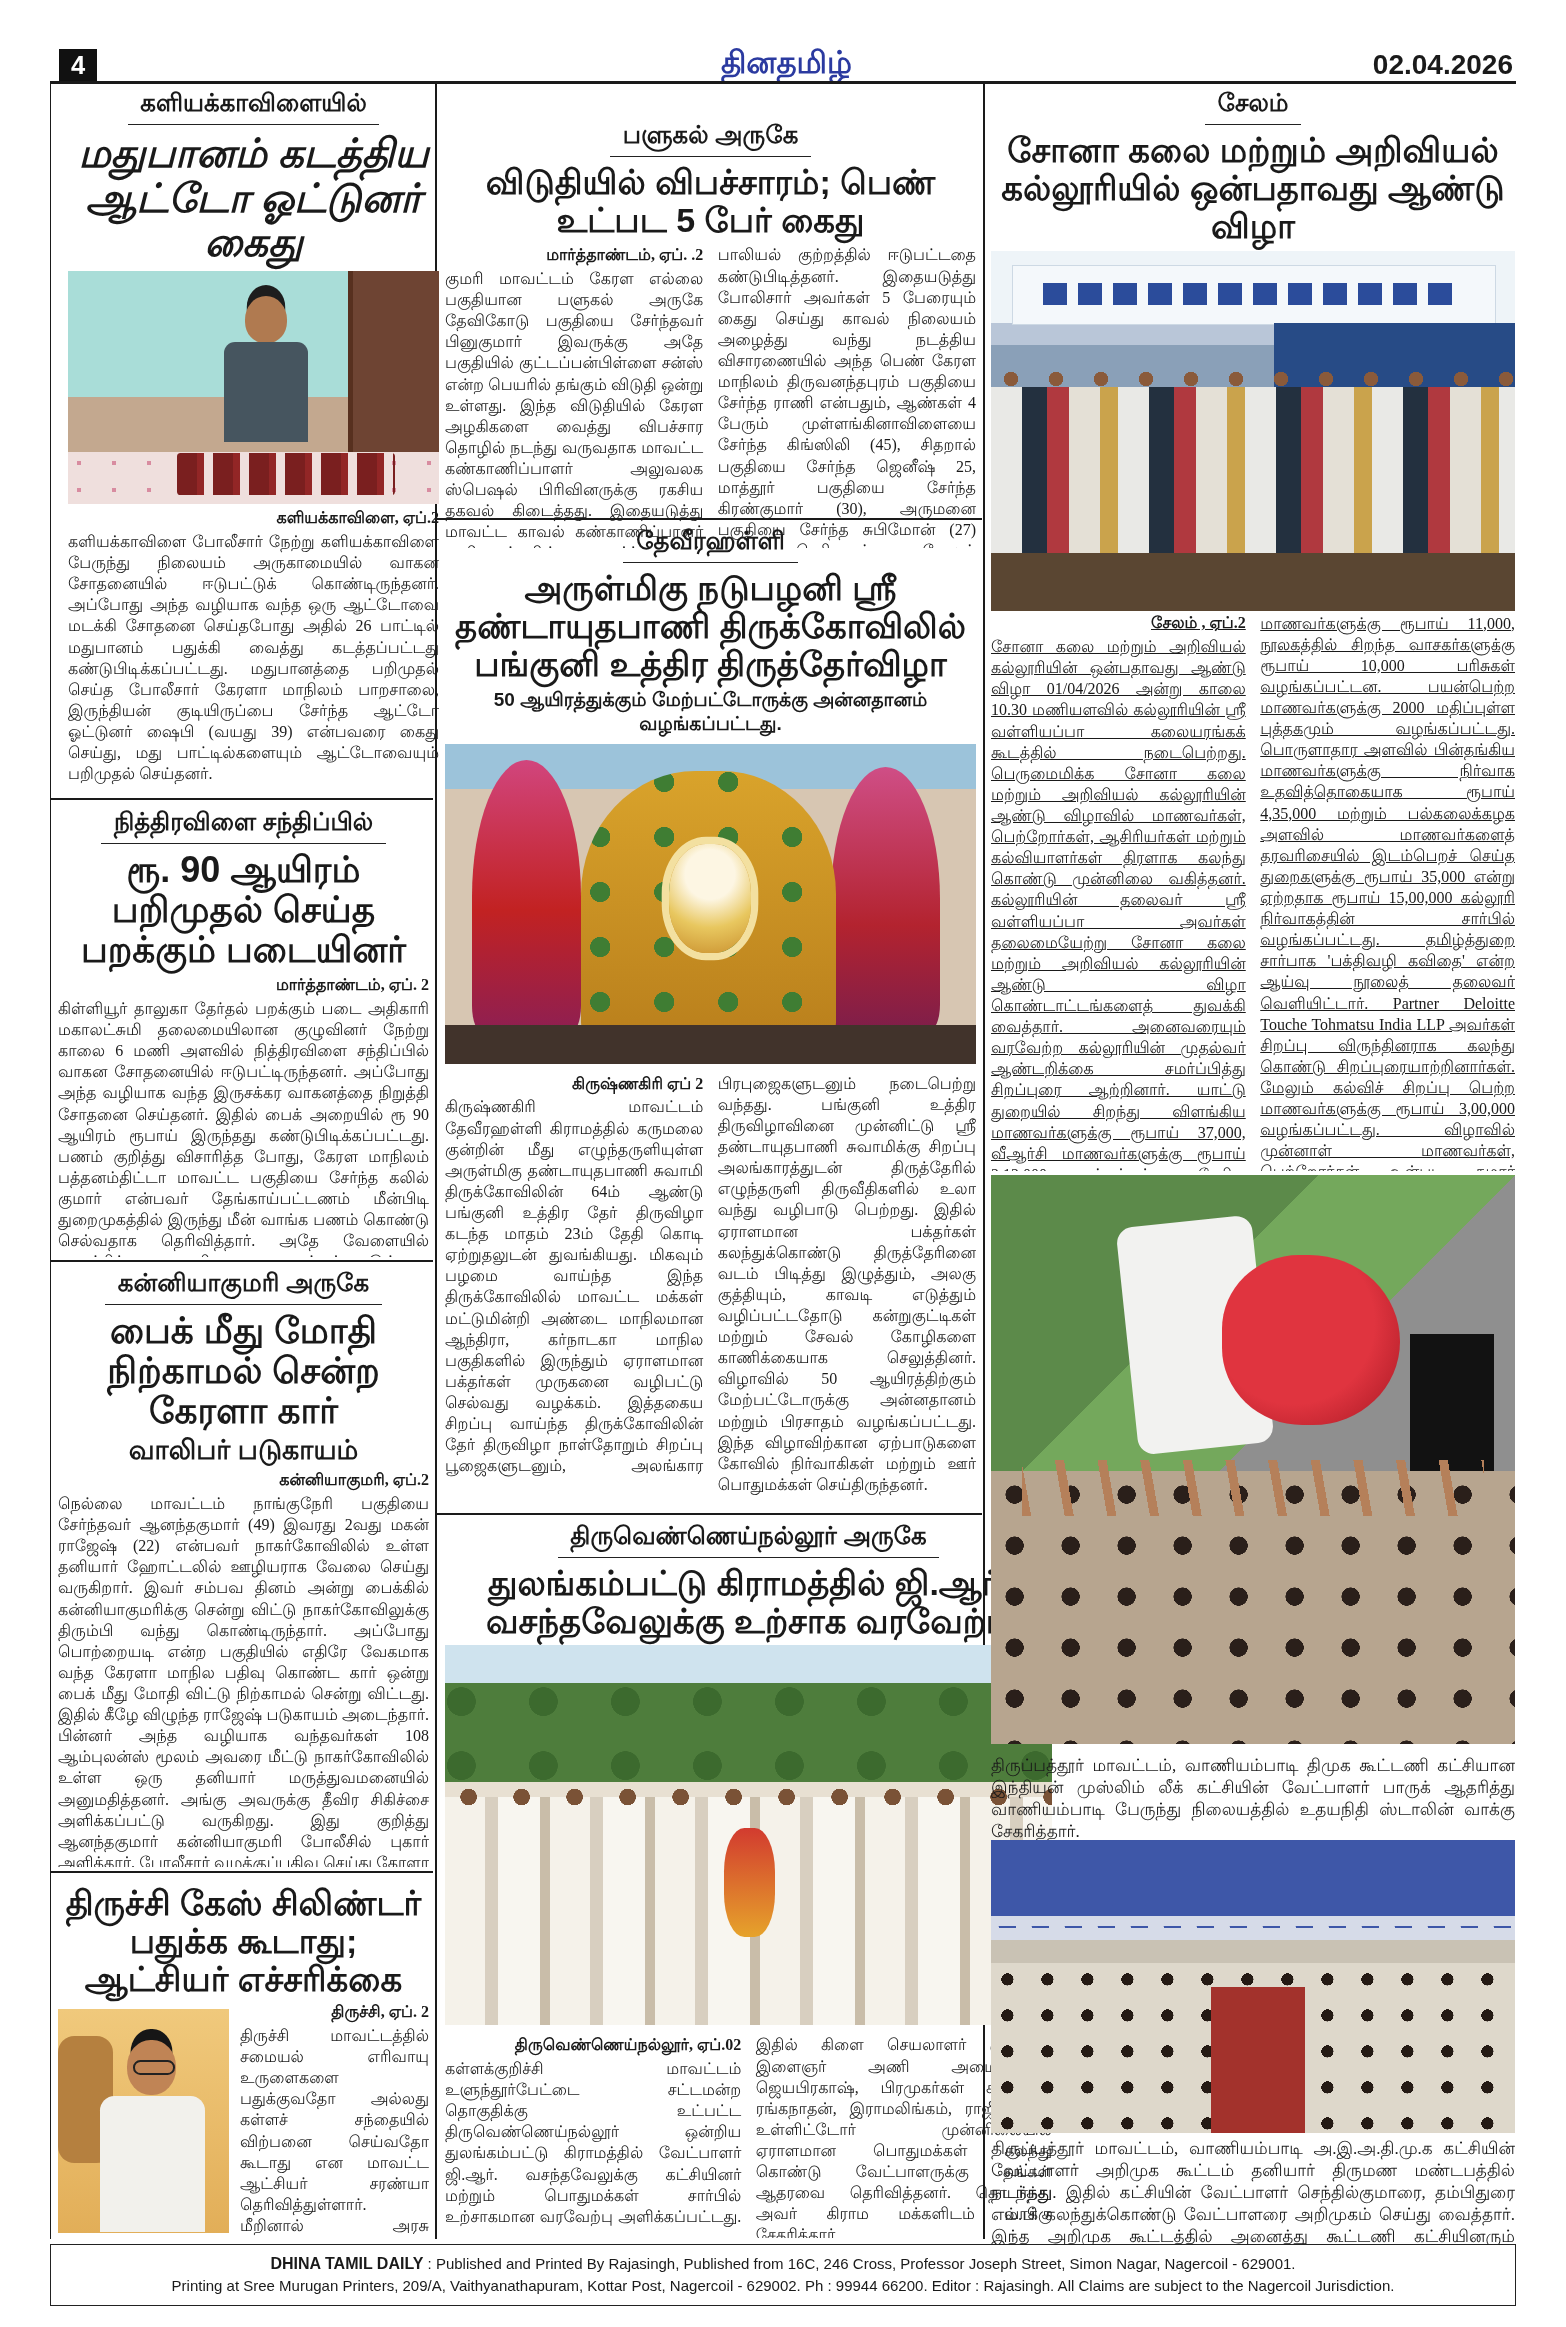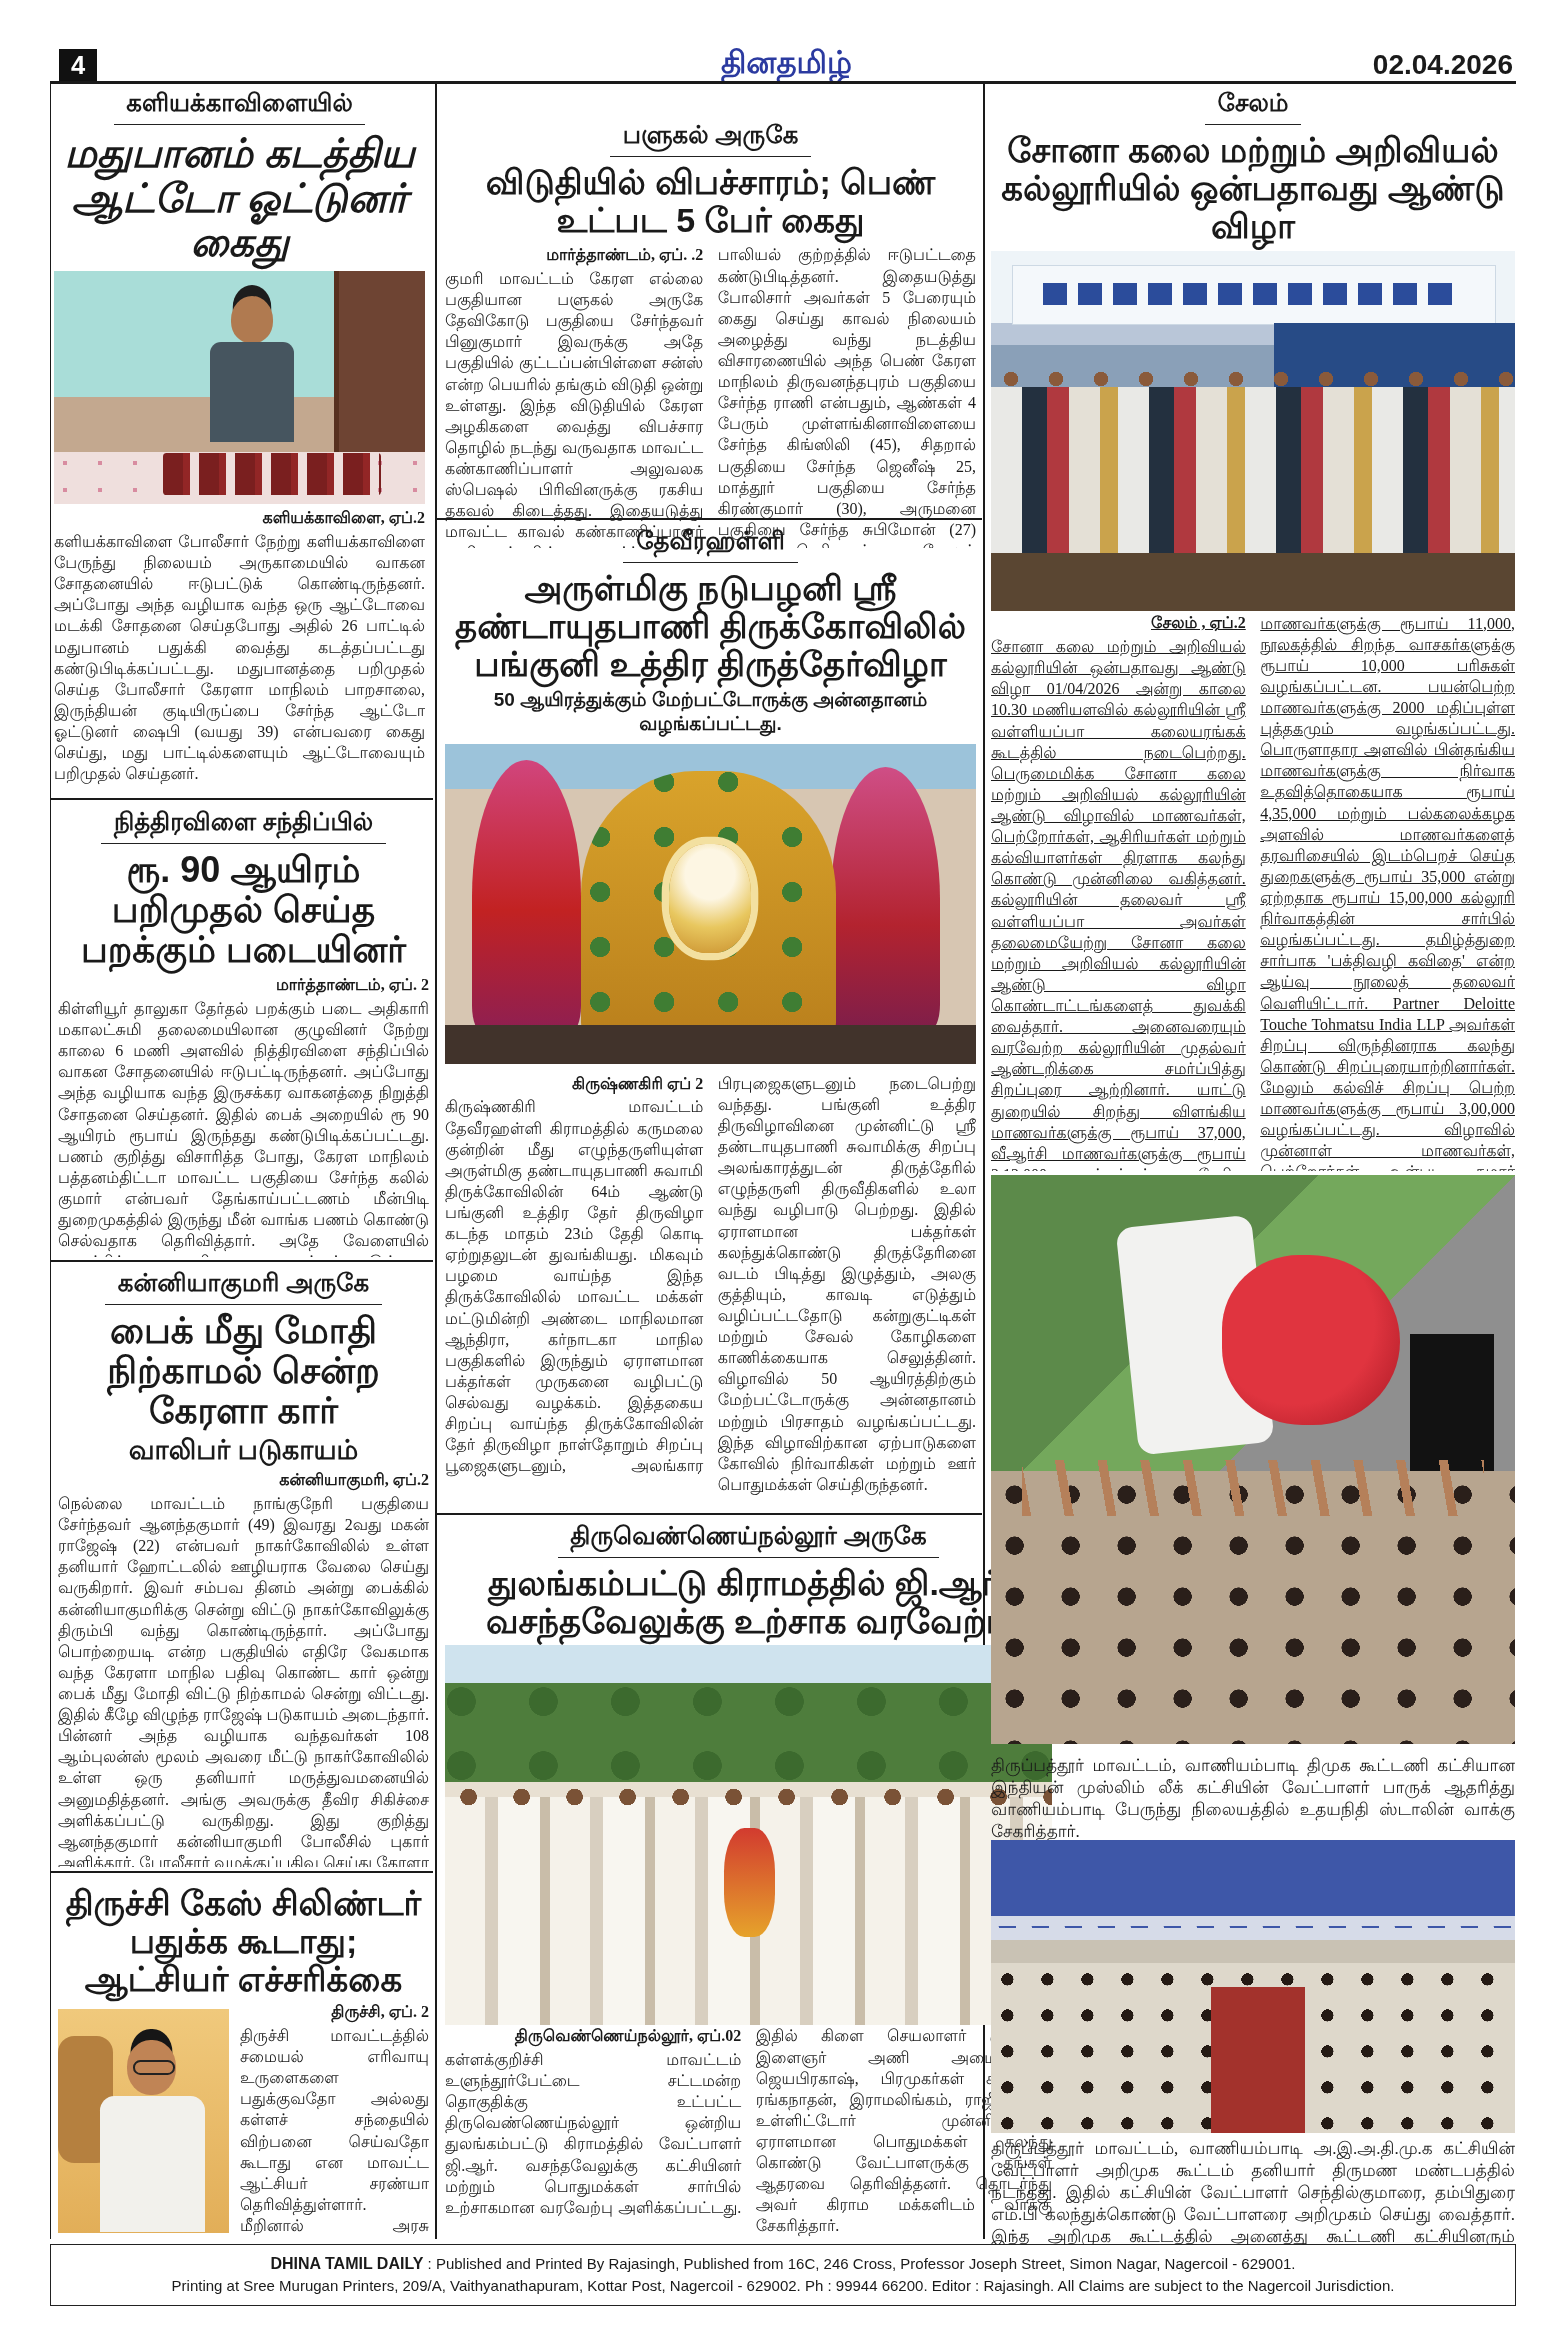--- a/index.html
+++ b/index.html
@@ -46,21 +46,21 @@
     <div class="pagenum">4</div>
     <div class="masthead">தினதமிழ்</div>
     <div class="pagedate">02.04.2026</div>
     <div class="rule-h" style="left:50px;top:81px;width:1466px;height:2.7px;"></div>
   </div>
 
   <div class="rule-v" style="left:50px;top:84px;height:2155px;width:0.9px;"></div>
   <div class="rule-v" style="left:435px;top:84px;height:2155px;"></div>
   <div class="rule-v" style="left:983px;top:84px;height:2155px;"></div>
 
-  <div class="art" style="left:54px;top:87px;width:371px;height:707px;">
+  <div class="art" style="left:68px;top:87px;width:371px;height:707px;">
     <div class="kickwrap"><span class="kicker">களியக்காவிளையில்</span></div>
     <div class="hl hl-xl">மதுபானம் கடத்திய ஆட்டோ ஓட்டுனர் கைது</div>
     <div class="photo" style="height:233px;background:linear-gradient(#a9ddd8 0 54%,#c3a88f 54% 78%,#e9d7d6 78% 100%);">
       <div class="ph-shape" style="right:0;top:0;width:86px;height:78%;background:#6e4433;border-left:5.5px solid #57301f;"></div>
       <div class="ph-shape" style="left:177px;top:25.5px;width:42px;height:47px;background:#b07a50;border-radius:50% 50% 45% 45%;box-shadow:0 -12.7px 0 -1.8px #1d1d1d;"></div>
       <div class="ph-shape" style="left:156px;top:71px;width:84px;height:100px;background:#46555f;border-radius:11px 11px 0 0;"></div>
       <div class="ph-shape" style="left:0;bottom:0;width:100%;height:22%;background:radial-gradient(circle 5.5px at 11px 11px,#d88ca0 40%,transparent 42%) 0 0/35px 27px,#efdfdd;"></div>
       <div class="ph-shape" style="left:109px;bottom:9px;width:218px;height:42px;background:repeating-linear-gradient(90deg,#7a1f1f 0 20px,#922626 20px 27px,transparent 27px 36px);border-radius:3.6px;"></div>
     </div>
     <div class="date-line" style="margin-top:5.5px;">களியக்காவிளை, ஏப்.2</div>
@@ -132,21 +132,21 @@
 
   <div class="art" style="left:445px;top:1520px;width:607px;height:718px;">
     <div class="kickwrap"><span class="kicker">திருவெண்ணெய்நல்லூர் அருகே</span></div>
     <div class="hl hl-m">துலங்கம்பட்டு கிராமத்தில் ஜி.ஆர். வசந்தவேலுக்கு உற்சாக வரவேற்பு</div>
     <div class="photo" style="height:380px;background:linear-gradient(#cfe3ee 0 10%,#4e7d3c 10% 36%,#e8e0d2 36% 100%);">
       <div class="ph-shape" style="left:0;top:8%;width:100%;height:30%;background:radial-gradient(circle 23.6px at 20% 40%,#3c6a2e 60%,transparent 62%) 0 0/82px 64px,transparent;"></div>
       <div class="ph-shape" style="left:0;top:40%;width:100%;height:60%;background:repeating-linear-gradient(90deg,#f5f2ea 0 40px,#d8cfc0 40px 53px,#f8f6f0 53px 95px,#c9bda9 95px 105px);"></div>
       <div class="ph-shape" style="left:0;top:34%;width:100%;height:16%;background:radial-gradient(circle 12.7px at 23.6px 22px,#7a5236 64%,transparent 66%) 0 0/53px 47px,transparent;"></div>
       <div class="ph-shape" style="left:46%;top:48%;width:51px;height:109px;background:linear-gradient(#d23b2f,#e6a32b);border-radius:40%;"></div>
     </div>
-    <div class="two-col" style="">
+    <div class="two-col" style="margin-top:9px;">
       <div class="date-line">திருவெண்ணெய்நல்லூர், ஏப்.02</div>
       <div class="body-txt">கள்ளக்குறிச்சி மாவட்டம் உளுந்தூர்பேட்டை சட்டமன்ற தொகுதிக்கு உட்பட்ட திருவெண்ணெய்நல்லூர் ஒன்றிய துலங்கம்பட்டு கிராமத்தில் வேட்பாளர் ஜி.ஆர். வசந்தவேலுக்கு கட்சியினர் மற்றும் பொதுமக்கள் சார்பில் உற்சாகமான வரவேற்பு அளிக்கப்பட்டது. இதில் கிளை செயலாளர் முருகன், இளைஞர் அணி அமைப்பாளர் ஜெயபிரகாஷ், பிரமுகர்கள் சகிவேல், ரங்கநாதன், இராமலிங்கம், ராஜீவ்காந்தி உள்ளிட்டோர் முன்னிலையில் ஏராளமான பொதுமக்கள் கலந்து கொண்டு வேட்பாளருக்கு தங்கள் ஆதரவை தெரிவித்தனர். தொடர்ந்து அவர் கிராம மக்களிடம் வாக்கு சேகரித்தார்.</div>
     </div>
   </div>
 
   <div class="art" style="left:991px;top:87px;width:524px;height:1084px;">
     <div class="kickwrap"><span class="kicker">சேலம்</span></div>
     <div class="hl hl-m">சோனா கலை மற்றும் அறிவியல் கல்லூரியில் ஒன்பதாவது ஆண்டு விழா</div>
     <div class="photo" style="height:360px;background:linear-gradient(#eef4f8 0 20%,#b9c6d8 20% 26%,#8aa0b8 26% 100%);">
       <div class="ph-shape" style="left:4%;top:4%;width:92%;height:16%;background:#f4f8fb;border:1.8px solid #cdd9e4;"></div>

